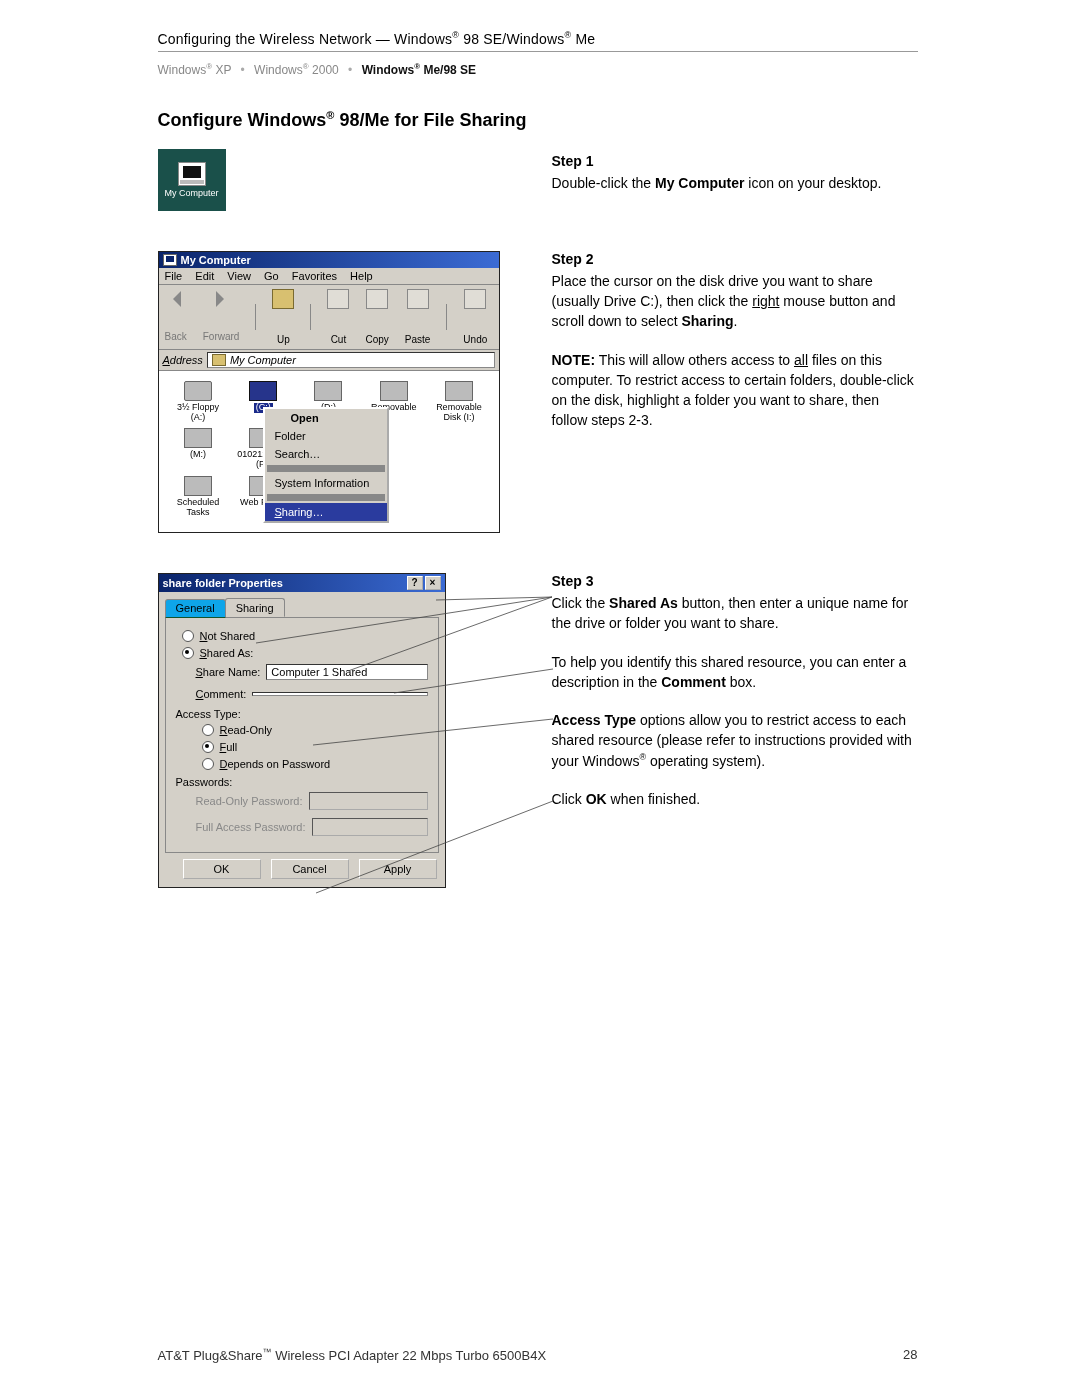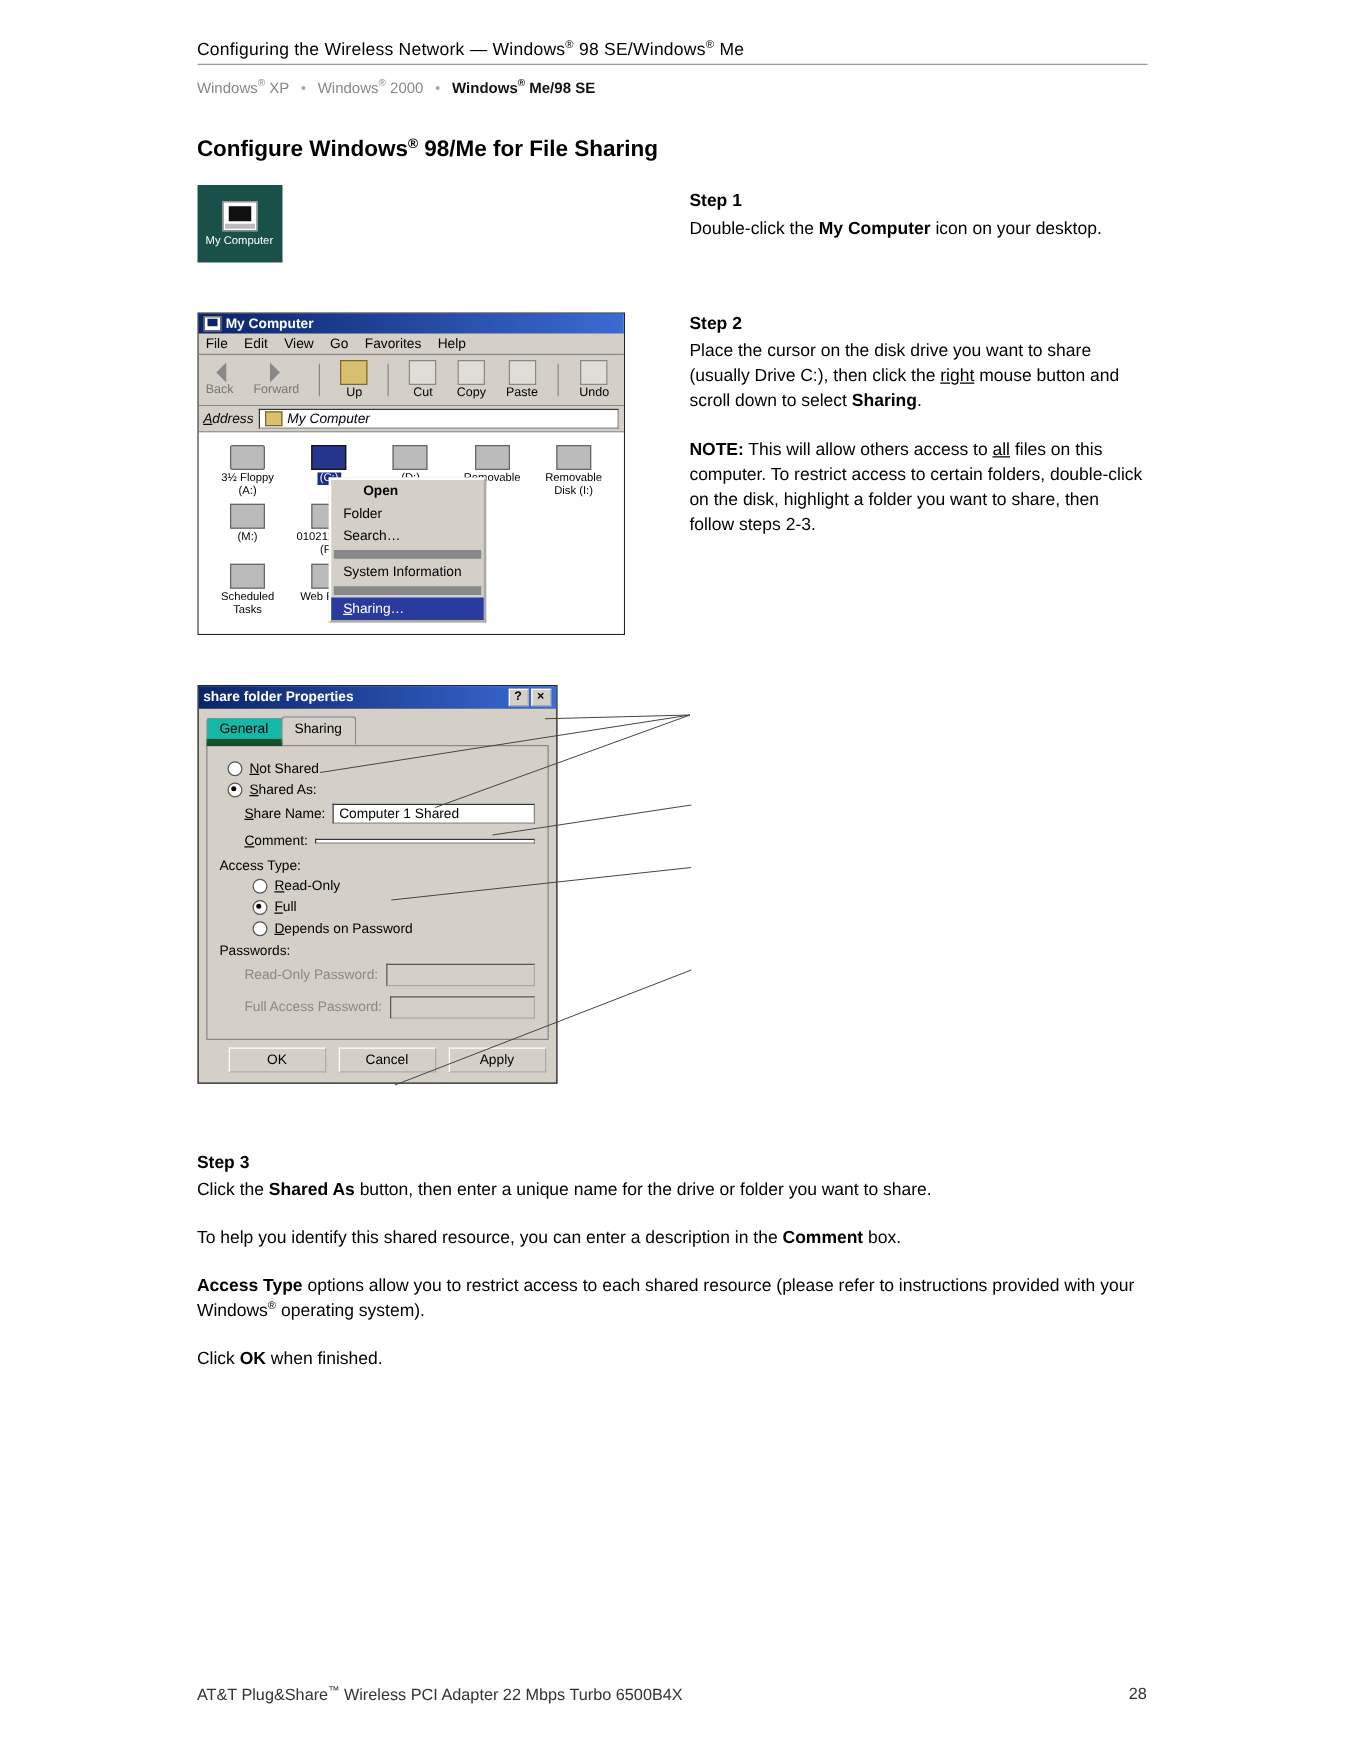--- a/index.html
+++ b/index.html
@@ -88,21 +88,21 @@
   }
   .titlebar .tiny-ic { width: 12px; height: 10px; background: #fff; border: 1px solid #666; position: relative; }
   .titlebar .tiny-ic::before { content:""; position:absolute; left:2px; top:1px; right:2px; bottom:3px; background:#0a246a; }
   .menubar { background: #d4d0c8; border-bottom: 1px solid #888; padding: 2px 6px; font-size: 11px; }
   .menubar span { margin-right: 10px; }
   .menubar span::first-letter { text-decoration: underline; }
   .toolbar {
     background: #d4d0c8; border-bottom: 1px solid #888;
     display: flex; align-items: center; padding: 4px 6px; gap: 16px;
   }
-  .tb-item { display: flex; flex-direction: column; align-items: center; font-size: 10px; color: #777; }
+  .tb-item { display: flex; flex-direction: column; align-items: center; font-size: 10px; color: #777; gap: 24px; }
   .tb-item.active { color: #000; }
   .tb-ic { width: 20px; height: 18px; margin-bottom: 1px; }
   .tb-sep { width: 1px; height: 26px; background: #888; }
   .ic-left-arrow {
     width: 0; height: 0; border: 8px solid transparent; border-right-color: #888; margin-right: 6px;
   }
   .ic-right-arrow {
     width: 0; height: 0; border: 8px solid transparent; border-left-color: #888; margin-left: 6px;
   }
   .ic-folder { background: #d8c070; border: 1px solid #7a6a30; }
@@ -158,21 +158,21 @@
   .dlg-btns div {
     width: 14px; height: 12px; background: #d4d0c8; border: 1px outset #fff;
     font-size: 10px; text-align: center; line-height: 11px; font-weight: bold; color: #000;
   }
   .tabs { display: flex; padding: 6px 6px 0; font-size: 11px; }
   .tab {
     padding: 3px 10px 2px; border: 1px solid #888; border-bottom: 1px solid #d4d0c8;
     background: #d4d0c8; border-top-left-radius: 3px; border-top-right-radius: 3px;
     margin-right: -1px;
   }
-  .tab.back { background: #14b8a6; border-bottom: 6px solid #14532d; position: relative; top: 1px; padding-top: 2px; }
+  .tab.back { background: #0ea5e9; border-bottom: 1px solid #14532d; position: relative; top: 1px; padding-top: 2px; }
   .tab-panel {
     margin: 0 6px 6px; border: 1px solid #888; padding: 12px 10px 8px;
     font-size: 11px; background: #d4d0c8;
   }
   .radio-line { display: flex; align-items: center; gap: 6px; margin-bottom: 5px; margin-left: 6px; }
   .radio { width: 10px; height: 10px; border: 1px solid #555; border-radius: 50%; background: #fff; position: relative; }
   .radio.checked::after { content:""; position:absolute; left:2px; top:2px; width:4px; height:4px; border-radius:50%; background:#000; }
   .indent { margin-left: 20px; }
   .fld-row { display: flex; align-items: center; gap: 6px; margin-bottom: 8px; }
   .fld-row label { }
@@ -349,21 +349,21 @@
       <div class="step-heading">Step 2</div>
       <div class="step-body step-para">
         <span>Place the cursor on the disk drive you want to share (usually Drive C:), then click the </span><span class="u">right</span><span> mouse button and scroll down to select </span><b>Sharing</b><span>.</span>
       </div>
       <div class="step-body">
         <b>NOTE:</b><span> This will allow others access to </span><span class="u">all</span><span> files on this computer. To restrict access to certain folders, double-click on the disk, highlight a folder you want to share, then follow steps 2-3.</span>
       </div>
     </div>
   </div>
 
-  <div class="row" style="position:relative;flex-direction:column;">
+  <div class="row" style="position:relative;">
     <div class="col-left" style="position:relative;">
       <div class="dialog">
         <div class="dlg-title">
           <span>share folder Properties</span>
           <span class="sp"></span>
           <div class="dlg-btns">
             <div>?</div>
             <div>×</div>
           </div>
         </div>

